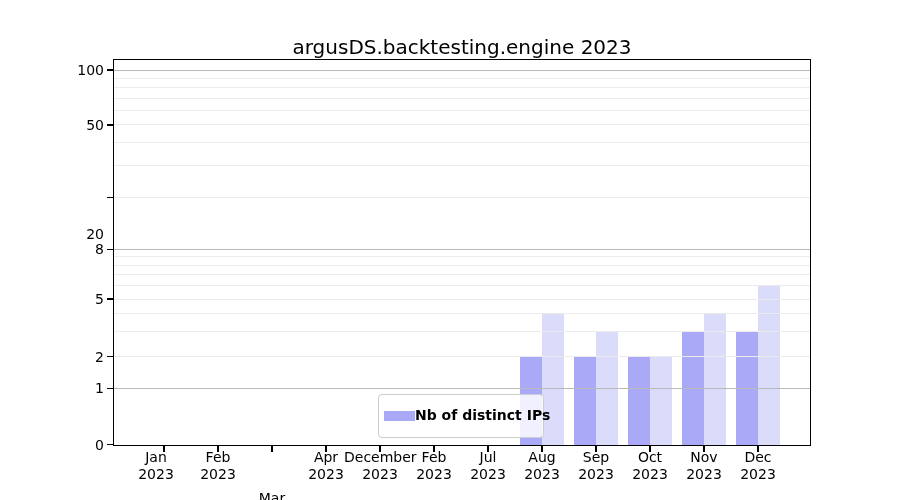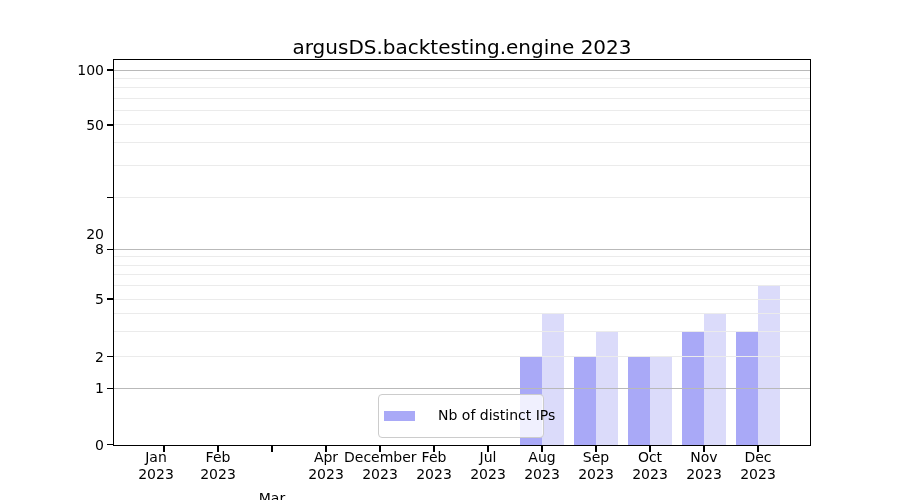--- a/index.html
+++ b/index.html
@@ -26,21 +26,21 @@
   .x-tick-label{
     position:absolute;top:449px;width:72px;text-align:center;font-size:14px;
     line-height:16.5px;
   }
   #legend{
     position:absolute;left:378px;top:393.5px;width:166px;height:44px;
     background:rgba(255,255,255,0.82);border:1px solid #cccccc;border-radius:4px;
     box-sizing:border-box;z-index:6;display:flex;flex-direction:column;
     justify-content:space-evenly;padding:2px 6px 2px 5px;
   }
-  .legend-row{display:flex;align-items:center;gap:23px;}
+  .legend-row{display:flex;align-items:center;gap:0;font-weight:bold;}
   .legend-swatch{width:31px;height:10px;flex:0 0 31px;}
   .legend-label{font-size:14px;line-height:17px;white-space:nowrap;}
 </style>
 </head>
 <body>
 
 <div id="figure">
   <div id="chart-title">argusDS.backtesting.engine 2023</div>
 
   <div id="plot-area">

